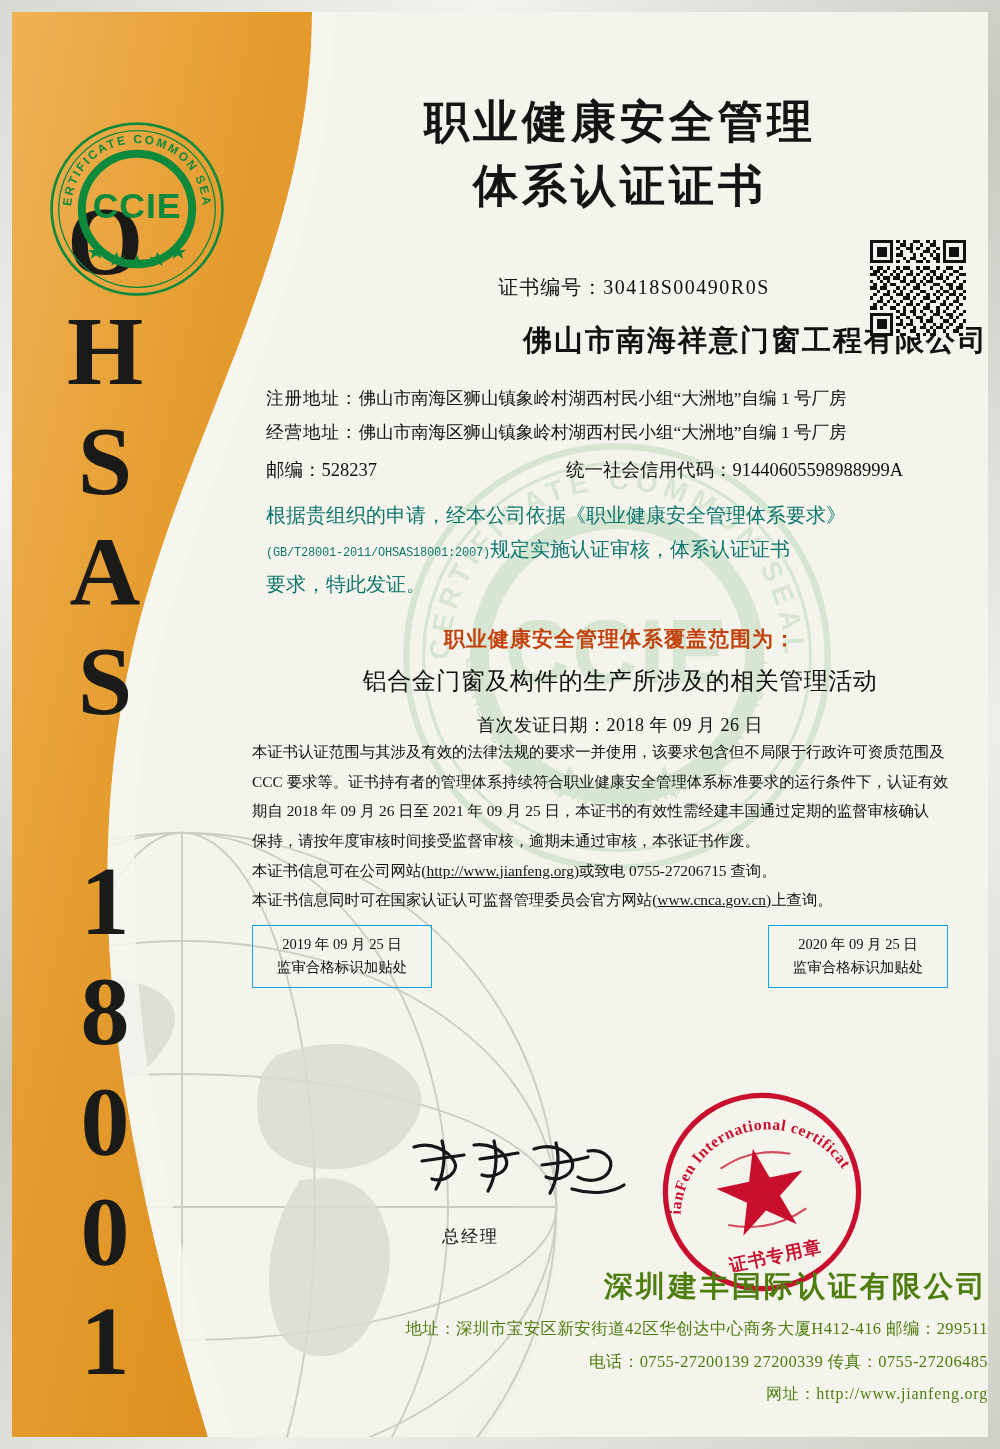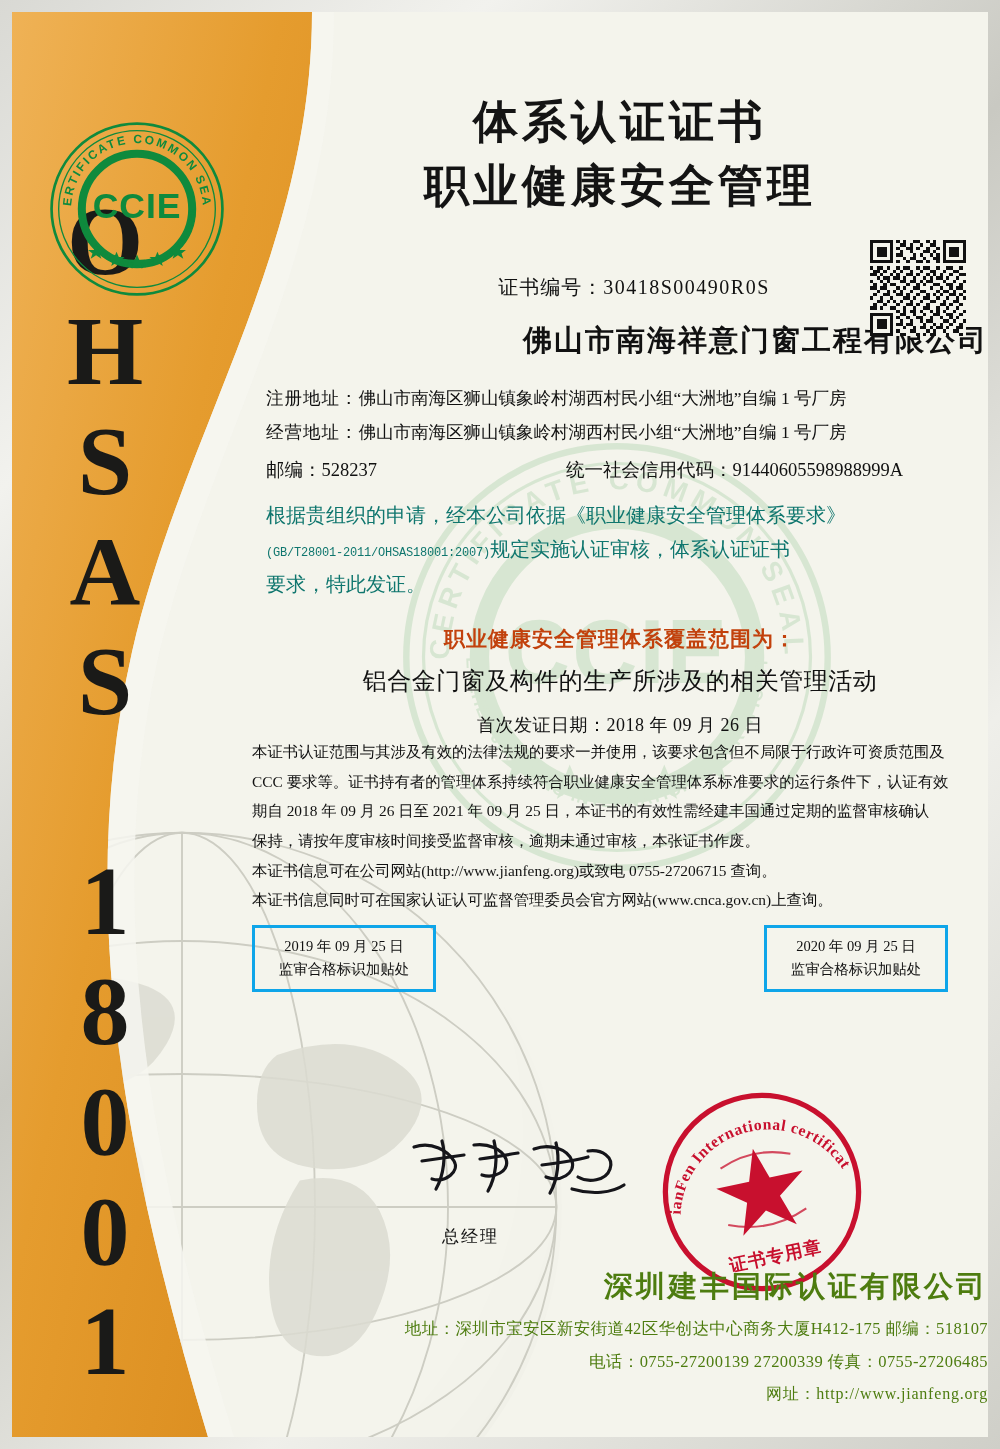--- a/index.html
+++ b/index.html
@@ -213,31 +213,32 @@
   .fine-print {
     margin-top: 0;
     font-size: 15.4px;
     line-height: 1.92;
     color: #111;
     text-align: justify;
     padding-right: 6px;
   }
   .fine-print a, .fine-print .link {
     color: #111;
+    text-decoration: underline;
   }
 
   .stamp-boxes {
     margin-top: 10px;
     display: flex;
     justify-content: space-between;
     padding-right: 40px;
   }
   .stamp-box {
     width: 178px;
-    border: 3px solid #0ea5e9;
+    border: 1px solid #0ea5e9;
     text-align: center;
     padding: 7px 0 8px;
     font-size: 14.5px;
     line-height: 1.6;
     color: #111;
     background: transparent;
   }
 
   
   .sign-area {
@@ -397,22 +398,22 @@
           <polygon points="100,153 102.5,159 109,159 104,163 106,169 100,165 94,169 96,163 91,159 97.5,159"></polygon>
           <polygon points="122,150 124.5,156 131,156 126,160 128,166 122,162 116,166 118,160 113,156 119.5,156"></polygon>
           <polygon points="145,142 147.5,148 154,148 149,152 151,158 145,154 139,158 141,152 136,148 142.5,148"></polygon>
         </g>
       </svg>
     </div>
 
     <div class="content">
 
       <div class="cert-title">
+        <div>职业健康安全管理</div>
         <div>体系认证证书</div>
-        <div>职业健康安全管理</div>
       </div>
 
       <div class="qr">
         <svg viewBox="0 0 29 29" shape-rendering="crispEdges" xmlns="http://www.w3.org/2000/svg">
           <rect width="29" height="29" fill="#f4f4ec"></rect>
           <g fill="#111">
             <rect x="0" y="0" width="7" height="1"></rect>
               <rect x="0" y="6" width="7" height="1"></rect>
             <rect x="0" y="0" width="1" height="7"></rect>
               <rect x="6" y="0" width="1" height="7"></rect>
@@ -738,20 +739,20 @@
                 <path d="M66 70 q34 -14 68 0"></path>
                 <path d="M62 124 q38 16 76 0"></path>
               </g>
             </g>
           </svg>
         </div>
       </div>
 
       <div class="footer">
         <div class="org">深圳建丰国际认证有限公司</div>
-        <div class="line">地址：深圳市宝安区新安街道42区华创达中心商务大厦H412-175   邮编：518107</div>
+        <div class="line">地址：深圳市宝安区新安街道42区华创达中心商务大厦H412-416   邮编：299511</div>
         <div class="line">电话：0755-27200139   27200339      传真：0755-27206485</div>
         <div class="web">网址：http://www.jianfeng.org</div>
       </div>
 
     </div>
   </div>
 </div>
 
 </body></html>

